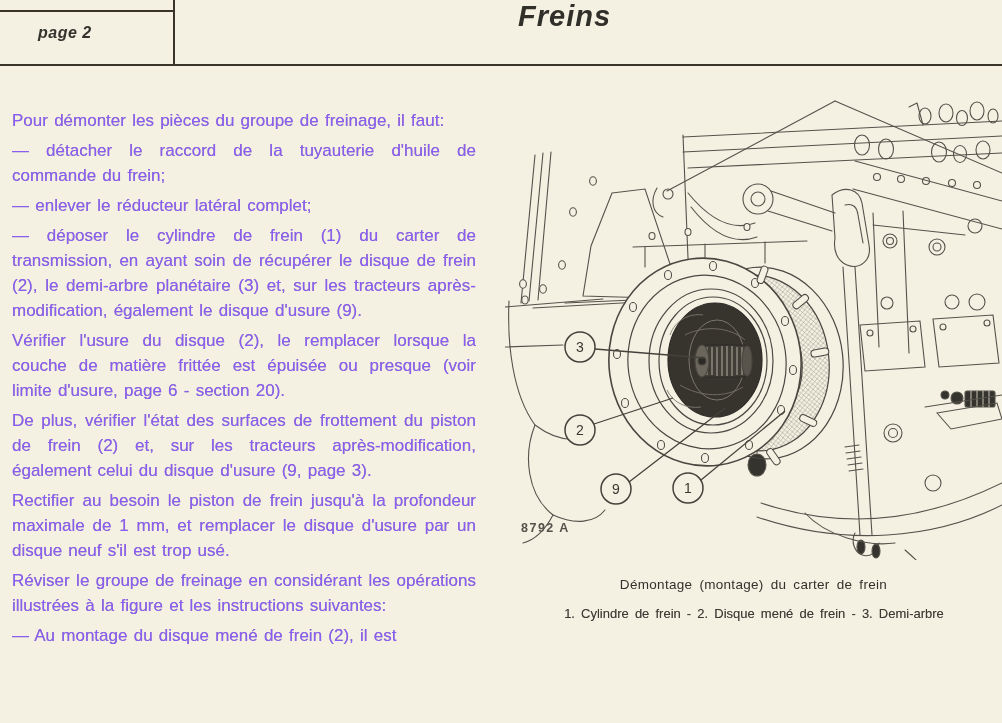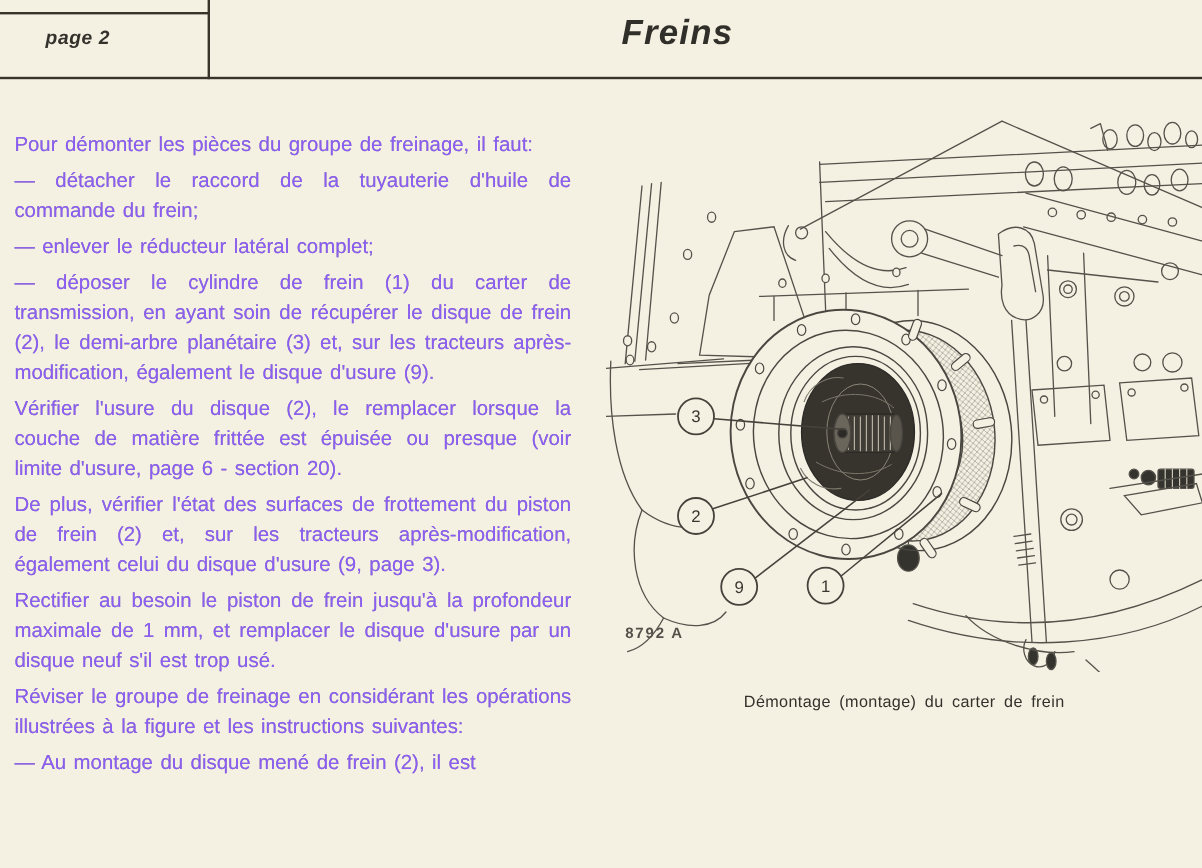--- a/index.html
+++ b/index.html
@@ -13,21 +13,21 @@
   .rule{position:absolute;background:#3a332a;}
   .rule-box-top{left:0;top:10px;width:175px;height:2px;}
   .rule-vert{left:173px;top:0;width:2px;height:66px;}
   .rule-main{left:0;top:64px;width:1002px;height:2px;}
   .page-label{
     position:absolute;left:38px;top:24px;
     font-size:16px;font-weight:bold;font-style:italic;
     color:#34322c;letter-spacing:.5px;
   }
   .chapter-title{
-    position:absolute;left:518px;top:12px;
+    position:absolute;left:518px;top:0;
     font-size:29px;font-weight:bold;font-style:italic;
     color:#312f29;letter-spacing:1px;
   }
   
   .article{position:absolute;left:12px;top:108px;width:464px;}
   .article-heading{
     margin:0 0 24px 0;
     font-size:22.5px;font-weight:bold;line-height:28px;
     letter-spacing:2.5px;word-spacing:4px;color:#2f2d27;
   }
@@ -270,13 +270,14 @@
       <text x="183" y="398">1</text>
     </g>
   </g>
 
   <text x="16" y="437" font-size="12.5" font-weight="bold" letter-spacing="1.5" fill="#55514a">8792 A</text>
 </svg>
 </div>
 
 <div class="figure-caption">Démontage (montage) du carter de frein</div>
 <div class="figure-legend">
+    <div>1. Cylindre de frein - 2. Disque mené de frein - 3. Demi-arbre</div>
   </div>
 
 </body></html>

